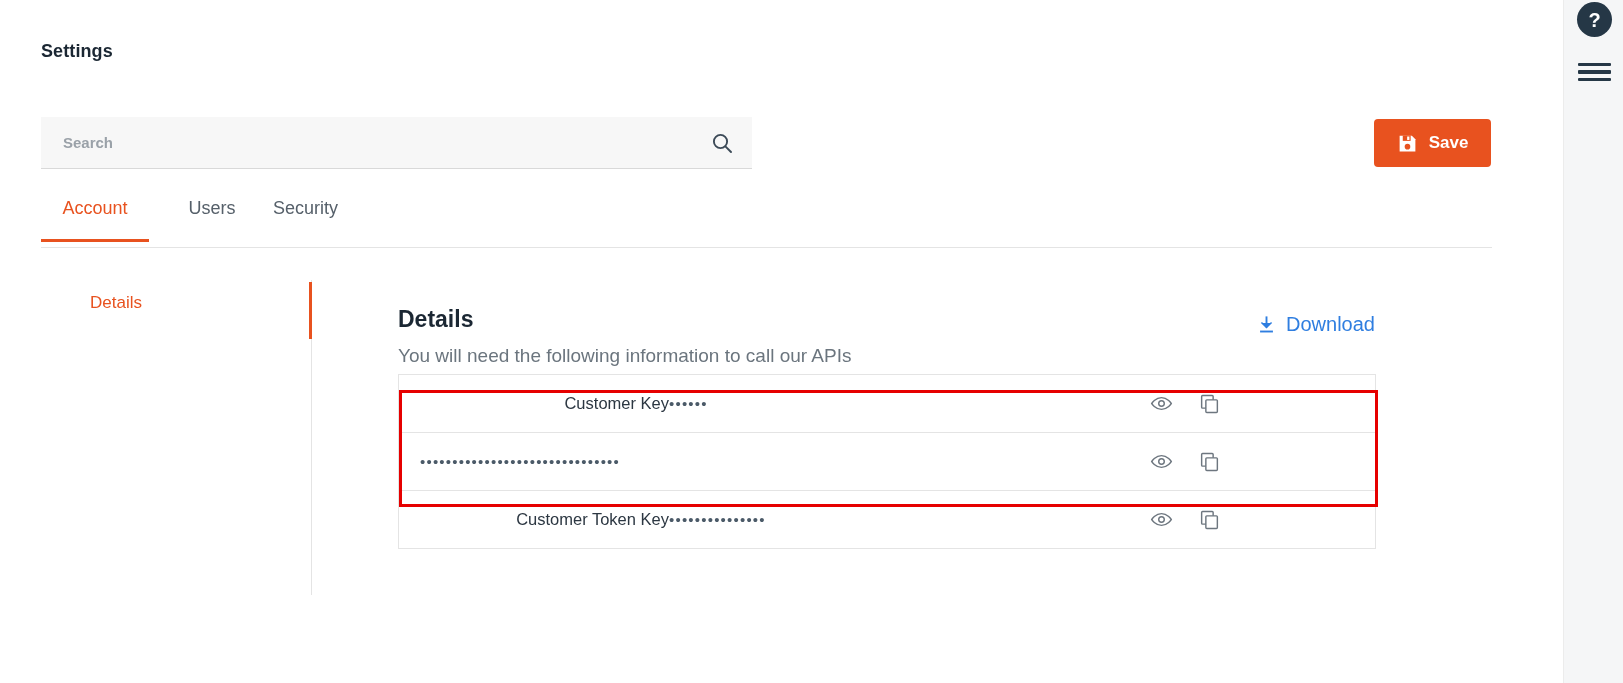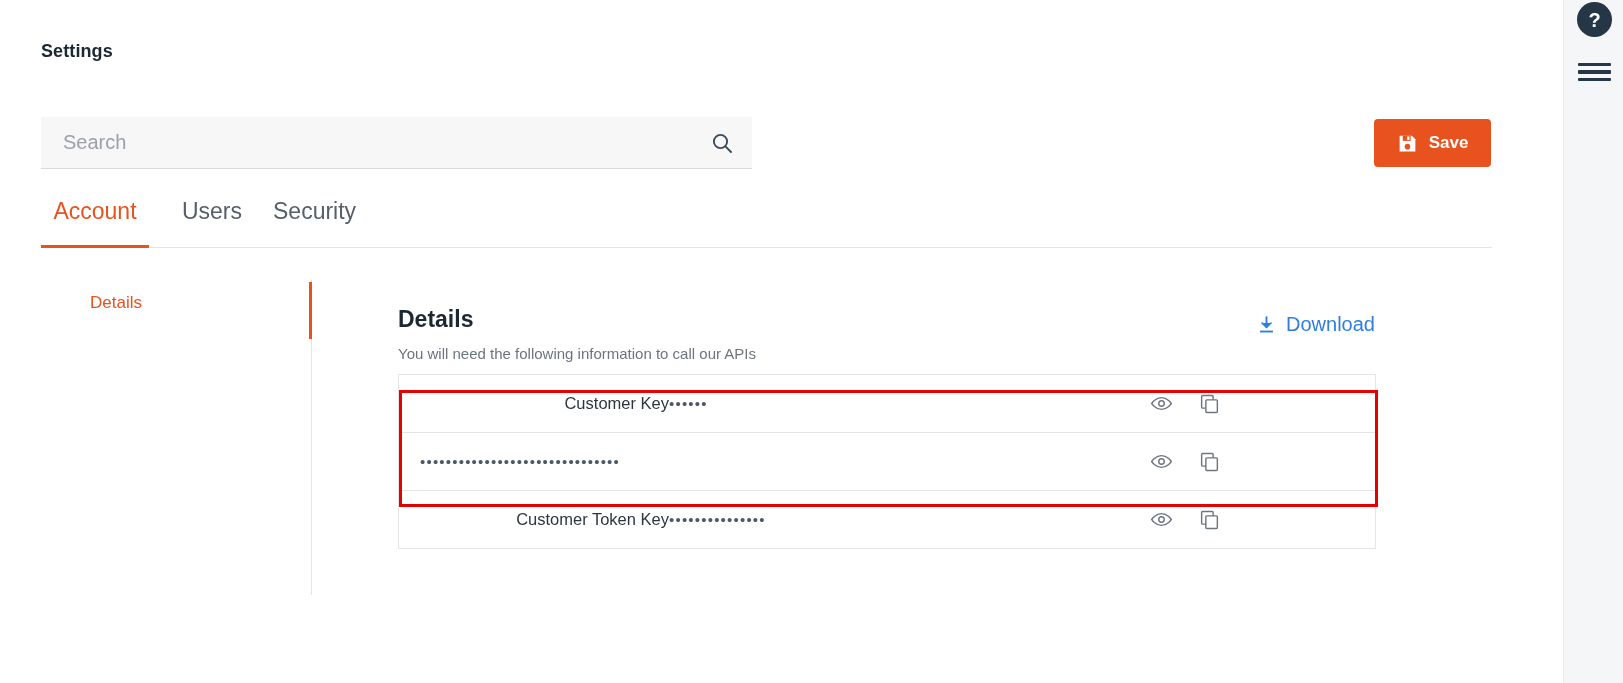--- a/index.html
+++ b/index.html
@@ -74,22 +74,23 @@
     width: 711px; height: 52px;
     background: #f7f7f7;
     border-bottom: 1px solid #d9d9d9;
     display: flex; align-items: center;
     padding: 0 18px 0 20px;
   }
   .search-input {
     flex: 1;
     border: none; outline: none; background: transparent;
     font-family: "Liberation Sans", sans-serif;
-    font-size: 20px;
+    font-size: 15px;
     color: #3c4a57;
+    font-weight: bold;
   }
   .search-input::placeholder { color: #9aa1a8; }
   .search-icon { width: 24px; height: 24px; cursor: pointer; flex: 0 0 auto; }
 
   
   .save-btn {
     position: absolute;
     right: 72px; top: 119px;
     height: 48px;
     min-width: 117px;
@@ -109,21 +110,21 @@
   .tabs {
     position: absolute;
     left: 41px; top: 198px;
     width: 1451px;
     height: 50px;
     border-bottom: 1px solid #e4e4e4;
     display: flex;
     align-items: flex-start;
   }
   .tab {
-    font-size: 23px;
+    font-size: 18px;
     color: #56606a;
     padding: 0 0 20px 0;
     margin-right: 36px;
     cursor: pointer;
     border-bottom: 3px solid transparent;
     position: relative;
   }
   .tab.active {
     color: #e8521f;
     border-bottom-color: #e8521f;
@@ -168,21 +169,21 @@
   }
   .details-title {
     font-size: 23px;
     font-weight: bold;
     color: #1b2733;
     margin: 0;
     line-height: 1;
     padding-top: 8px;
   }
   .details-sub {
-    font-size: 15px;
+    font-size: 19px;
     color: #6b757e;
     margin-top: 14px;
   }
   .download-link {
     position: absolute;
     right: 1px; top: 13px;
     display: flex; align-items: center;
     gap: 11px;
     color: #2f7ee0;
     font-size: 20px;

